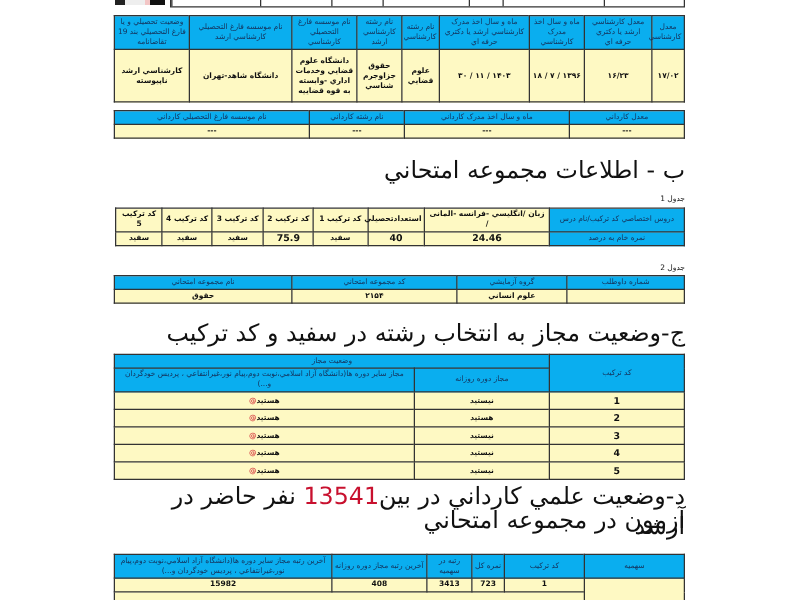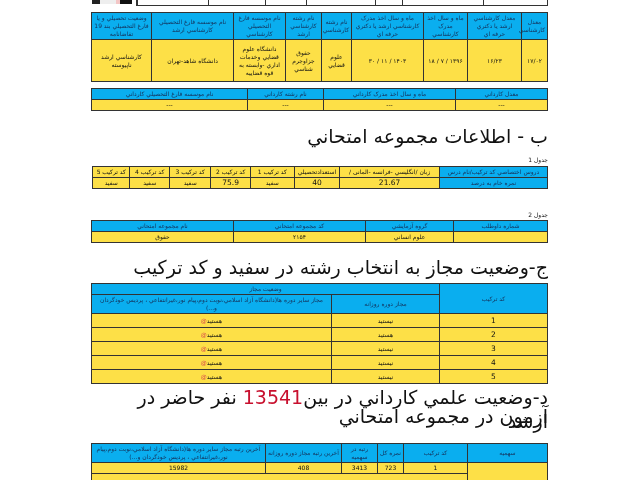--- a/index.html
+++ b/index.html
@@ -1,21 +1,21 @@
 <!DOCTYPE html>
 <html><head>
 <meta charset="utf-8">
 <style>
   html, body { margin:0; padding:0; background:#ffffff; }
   body { width:640px; height:480px; overflow:hidden; position:relative; font-family:"DejaVu Sans", sans-serif; color:#111; }
   .page { position:absolute; left:92px; top:0; width:456px; direction:rtl; }
   table { border-collapse:collapse; width:100%; table-layout:fixed; }
   td, th { border:1px solid #333; text-align:center; vertical-align:middle; font-weight:normal; padding:1px 2px; }
   .hdr { background:#0aaeef; color:#15315a; font-size:6px; line-height:8px; }
-  .cell { font-size:6px; line-height:8px; background:#fde047; }
+  .cell { font-size:6px; line-height:8px; background:#fef9c3;font-weight:bold; }
   .num { font-size:7.5px; }
   .topbar { position:absolute; left:92px; top:0; height:5px; width:456px; }
   .topbar .thumb { position:absolute; left:0; top:-6px; width:40px; height:10px; background:linear-gradient(90deg,#222 0 20%,#eee 20% 60%,#f3c6c6 60% 70%,#111 70% 100%); }
   .topbar .strip { position:absolute; left:44px; right:0; top:-6px; height:10px; border:1px solid #333; display:flex; flex-direction:row; }
   .topbar .strip div { border-left:1px solid #333; height:100%; }
   h2 { font-size:19px; font-weight:normal; margin:0; text-align:right; line-height:24px; }
   .caption { font-size:6px; text-align:right; margin:2px 0 4px; }
   .red { color:#c8102e; }
   .at { color:#d84a4a; font-size:6px; }
   #t1 { position:absolute; top:12px; }
@@ -130,21 +130,21 @@
       <td class="cell">زبان /انگليسي -فرانسه -المانی /</td>
       <td class="cell">استعدادتحصيلي</td>
       <td class="cell">کد ترکيب 1</td>
       <td class="cell">کد ترکيب 2</td>
       <td class="cell">کد ترکيب 3</td>
       <td class="cell">کد ترکيب 4</td>
       <td class="cell">کد ترکيب 5</td>
     </tr>
     <tr>
       <th class="hdr">نمره خام به درصد</th>
-      <td class="cell num">21.67</td>
+      <td class="cell num">24.46</td>
       <td class="cell num">40</td>
       <td class="cell">سفيد</td>
       <td class="cell num">75.9</td>
       <td class="cell">سفيد</td>
       <td class="cell">سفيد</td>
       <td class="cell">سفيد</td>
     </tr>
   </tbody>
     </table>
 

